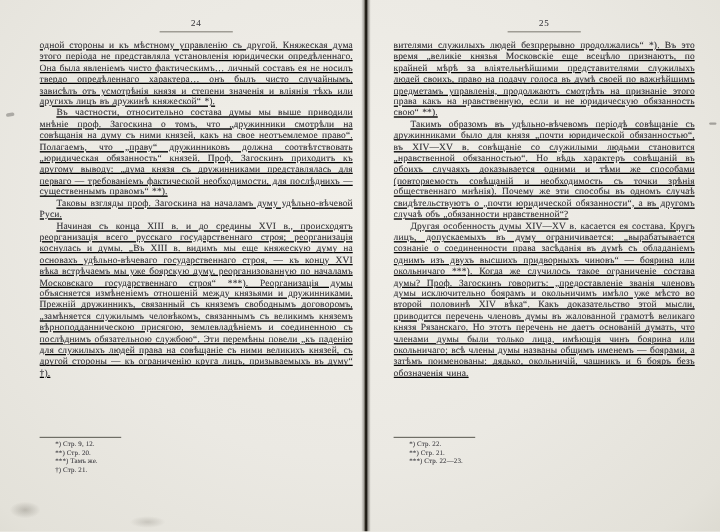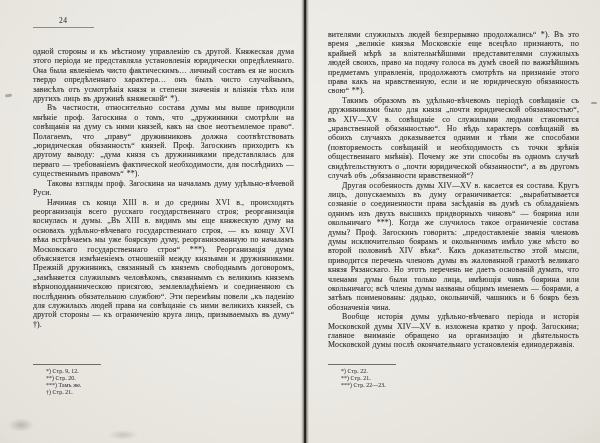--- a/index.html
+++ b/index.html
@@ -17,29 +17,29 @@
   .gutter {
     position: absolute; left: 301px; top: 0; width: 8px; height: 443px;
     background: linear-gradient(90deg,
       rgba(43,40,34,0) 0%, rgba(43,40,34,0.35) 28%,
       #262219 45%, #1d1a14 55%,
       rgba(43,40,34,0.40) 72%, rgba(43,40,34,0) 100%);
   }
   .page { position: absolute; top: 9px; }
   .page-left  { left: 33px;  width: 261px; }
   .page-right { left: 328px; width: 251px; }
-  .pagenum-row { text-align: left; height: 17px; }
+  .pagenum-row { text-align: center; height: 17px; }
   .pagenum {
     display: inline-block;
     font-size: 7.5px; color: #4b4a4e; letter-spacing: 0.5px;
     padding: 0 26px 2px;
     border-bottom: 1px solid #8d8b82;
     text-shadow: 0 0 0.5px rgba(70,70,74,0.5);
   }
-  .body-text { margin-top: 21px; height: 346px; overflow: hidden; }
+  .body-text { margin-top: 7px; height: 346px; overflow: hidden; text-decoration: underline; }
   .body-text p {
     margin: 0;
     font-size: 7.9px; line-height: 9.4px;
     text-align: justify;
     color: #3f3e42;
     letter-spacing: 0.12px; word-spacing: 0.6px;
     text-shadow: 0 0 0.55px rgba(63,62,66,0.55);
   }
   .body-text p[data-indent="true"] { text-indent: 14px; }
   .footnote-block { position: absolute; left: 0; top: 355px; width: 100%; }
@@ -91,26 +91,28 @@
 
     <div>*) Стр. 9, 12.</div>
         <div>**) Стр. 20.</div>
         <div>***) Тамъ же.</div>
         <div>†) Стр. 21.</div>
       </div>
   </div>
 </div>
 
 <div class="page page-right">
+  <div class="pagenum-row">
+    <span class="pagenum">25</span>
+  </div>
   <div class="body-text">
 
   <p data-indent="false">вителями служилыхъ людей безпрерывно продолжались“ *). Въ это время „великіе князья Московскіе еще всецѣло признаютъ, по крайней мѣрѣ за вліятельнѣйшими представителями служилыхъ людей своихъ, право на подачу голоса въ думѣ своей по важнѣйшимъ предметамъ управленія, продолжаютъ смотрѣть на признаніе этого права какъ на нравственную, если и не юридическую обязанность свою“ **).</p>
       <p data-indent="true">Такимъ образомъ въ удѣльно-вѣчевомъ періодѣ совѣщаніе съ дружинниками было для князя „почти юридической обязанностью“, въ XIV—XV в. совѣщаніе со служилыми людьми становится „нравственной обязанностью“. Но вѣдь характеръ совѣщаній въ обоихъ случаяхъ доказывается одними и тѣми же способами (повторяемость совѣщаній и необходимость съ точки зрѣнія общественнаго мнѣнія). Почему же эти способы въ одномъ случаѣ свидѣтельствуютъ о „почти юридической обязанности“, а въ другомъ случаѣ объ „обязанности нравственной“?</p>
       <p data-indent="true">Другая особенность думы XIV—XV в. касается ея состава. Кругъ лицъ, допускаемыхъ въ думу ограничивается: „вырабатывается сознаніе о соединенности права засѣданія въ думѣ съ обладаніемъ однимъ изъ двухъ высшихъ придворныхъ чиновъ“ — боярина или окольничаго ***). Когда же случилось такое ограниченіе состава думы? Проф. Загоскинъ говоритъ: „предоставленіе званія членовъ думы исключительно боярамъ и окольничимъ имѣло уже мѣсто во второй половинѣ XIV вѣка“. Какъ доказательство этой мысли, приводится перечень членовъ думы въ жалованной грамотѣ великаго князя Рязанскаго. Но этотъ перечень не даетъ основаній думать, что членами думы были только лица, имѣющія чинъ боярина или окольничаго; всѣ члены думы названы общимъ именемъ — боярами, а затѣмъ поименованы: дядько, окольничій, чашникъ и 6 бояръ безъ обозначенія чина.</p>
-      <p data-indent="true">Вообще исторія думы удѣльно-вѣчеваго періода и исторія Московской думы XIV—XV в. изложена кратко у проф. Загоскина; главное вниманіе обращено на организацію и дѣятельность Московской думы послѣ окончательнаго установленія единодержавія.</p>
     </div>
   <div class="footnote-block">
     <div class="footnote-sep"></div>
     <div class="footnotes">
 
     <div>*) Стр. 22.</div>
         <div>**) Стр. 21.</div>
         <div>***) Стр. 22—23.</div>
       </div>
   </div>

